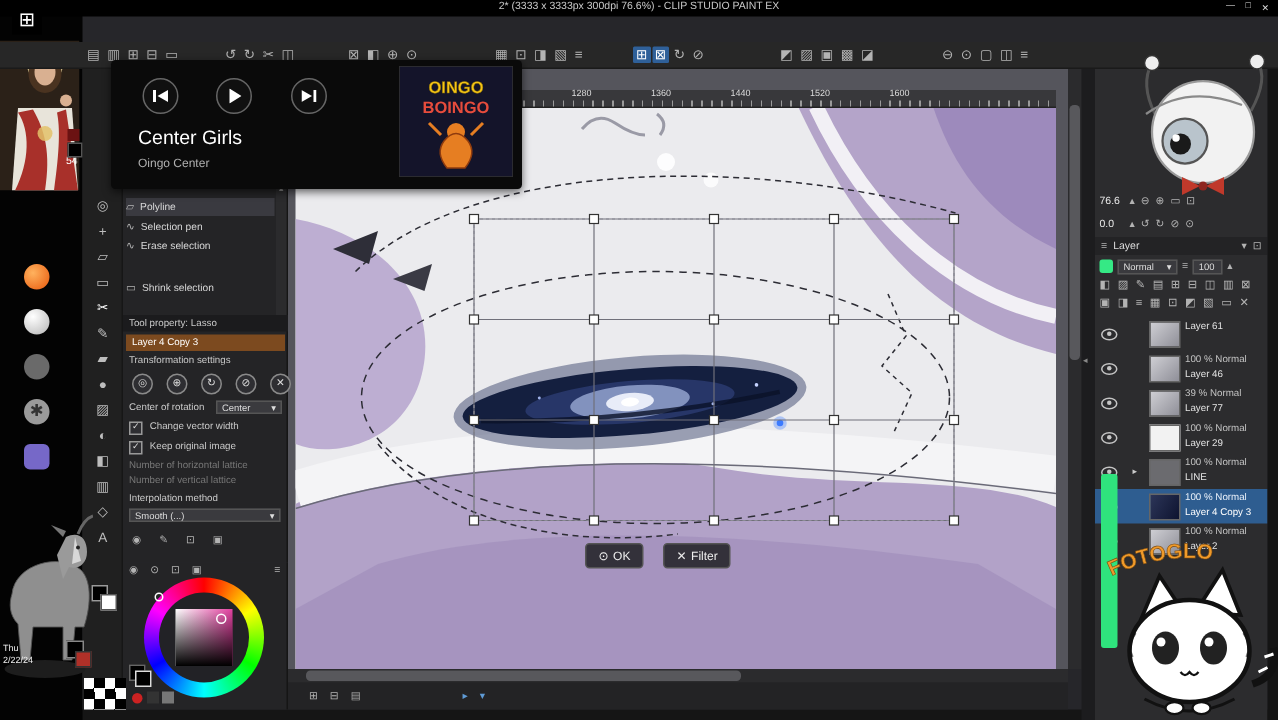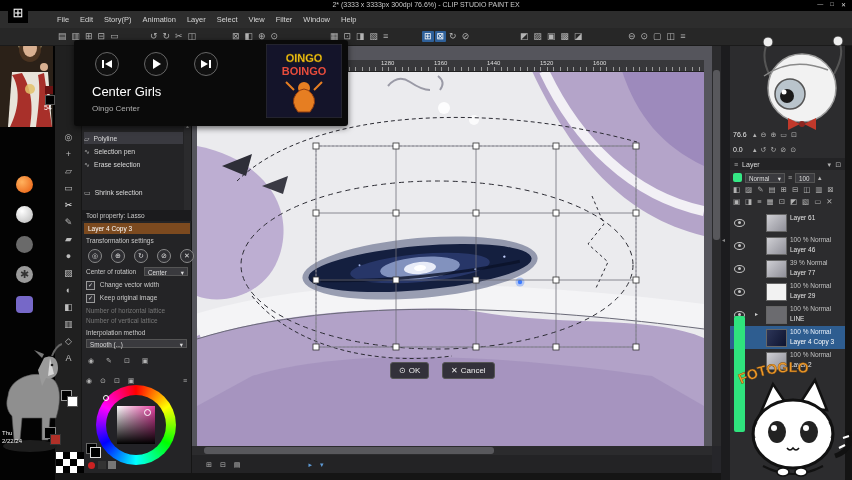--- a/index.html
+++ b/index.html
@@ -110,32 +110,20 @@
 
 <div id="titlebar" class="abs">
   <div id="titletext" class="abs">2* (3333 x 3333px 300dpi 76.6%) - CLIP STUDIO PAINT EX</div>
   <div id="winctl" class="abs">
     <span>—</span>
     <span>□</span>
     <span>✕</span>
   </div>
 </div>
 <div id="launcher" class="abs">⊞</div>
-<div id="menubar" class="abs">
-  <span>File</span>
-  <span>Edit</span>
-  <span>Story(P)</span>
-  <span>Animation</span>
-  <span>Layer</span>
-  <span>Select</span>
-  <span>View</span>
-  <span>Filter</span>
-  <span>Window</span>
-  <span>Help</span>
-</div>
 <div id="cmdbar" class="abs">
   <div class="cgroup" style="left:58px">
     <span class="ic">▤</span>
     <span class="ic">▥</span>
     <span class="ic">⊞</span>
     <span class="ic">⊟</span>
     <span class="ic">▭</span>
   </div>
   <div class="cgroup" style="left:150px">
     <span class="ic">↺</span>
@@ -409,21 +397,21 @@
     <span style="left:290px">1440</span>
     <span style="left:343px">1520</span>
     <span style="left:396px">1600</span>
   </div>
   <div class="cbtn" style="left:198px;top:316px">
     <span>⊙</span>
     <span>OK</span>
   </div>
   <div class="cbtn" style="left:250px;top:316px">
     <span>✕</span>
-    <span>Cancel</span>
+    <span>Filter</span>
   </div>
 </div>
 <div id="vsb" class="abs">
       <div class="th"></div>
     </div>
 <div id="hsb" class="abs">
       <div class="th"></div>
     </div>
 <div id="pagebar" class="abs">
   <span class="ic sm">⊞</span>

